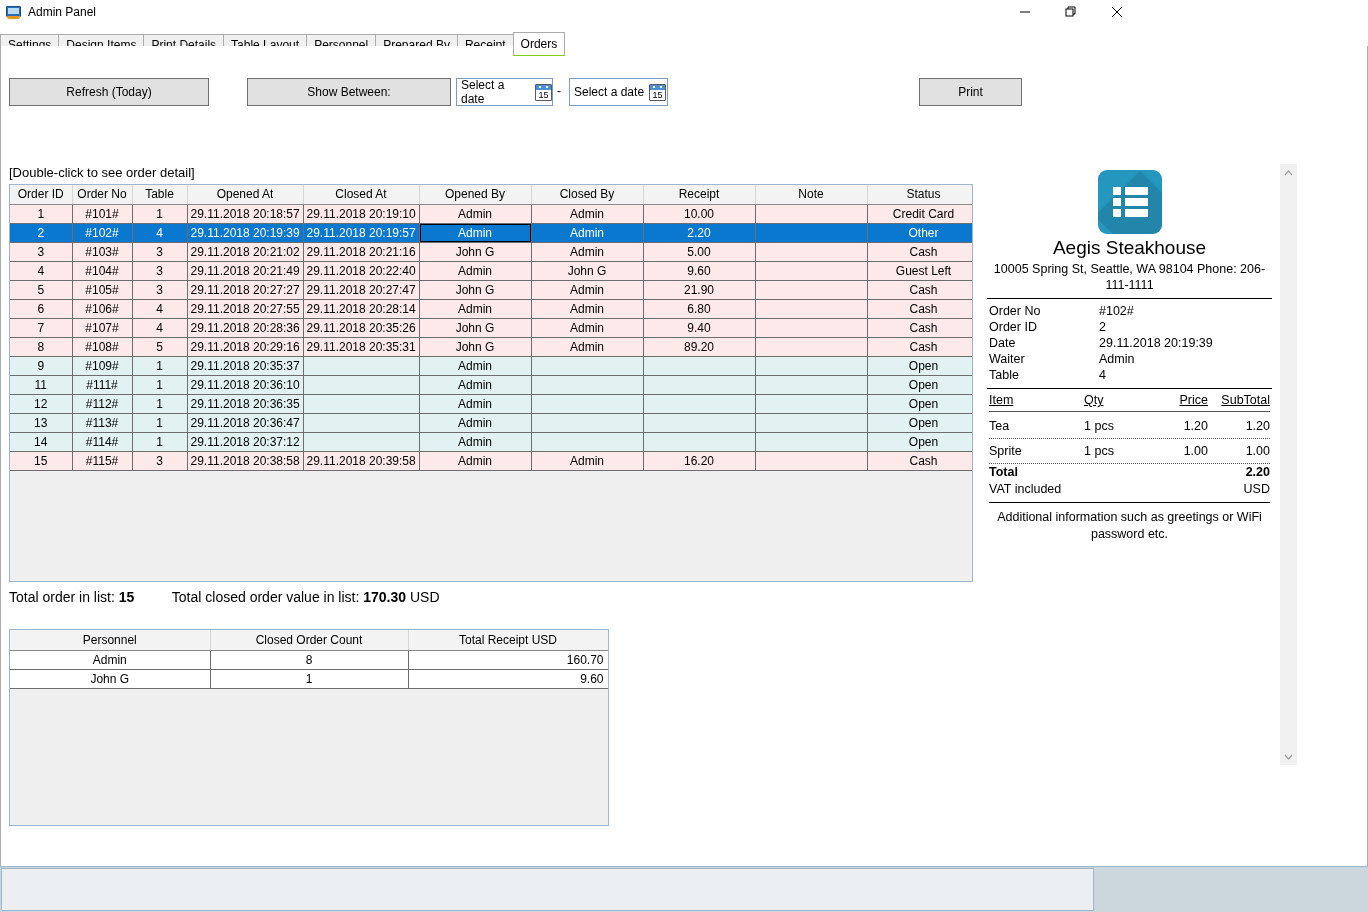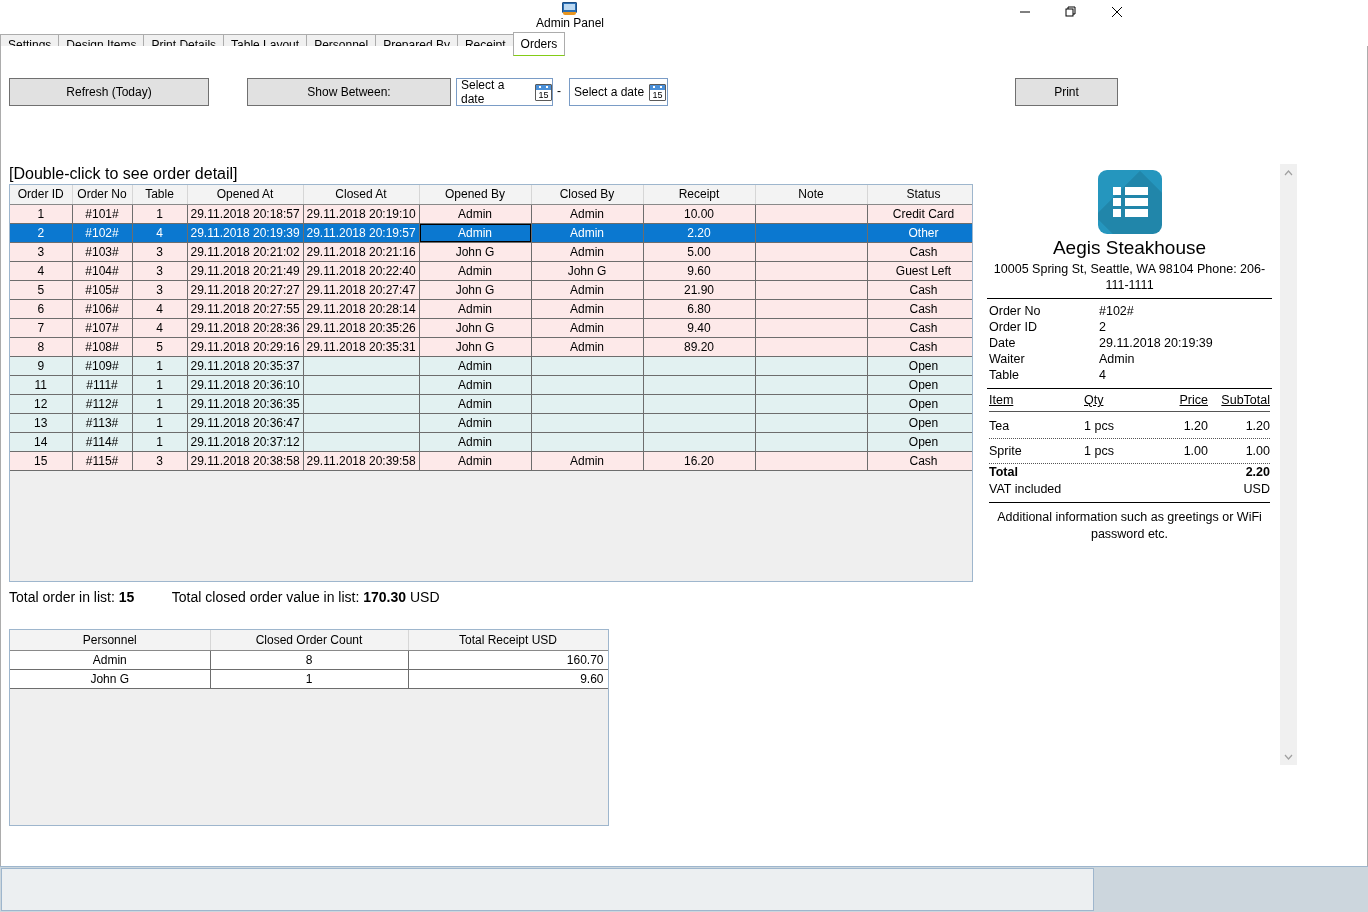--- a/index.html
+++ b/index.html
@@ -8,21 +8,21 @@
     width: 1368px; height: 912px;
     background: #ffffff;
     font-family: "Liberation Sans", sans-serif;
     overflow: hidden;
   }
 
   
   #titlebar {
     position: absolute; left: 0; top: 0; width: 1140px; height: 23px;
     background: #ffffff;
-    display: flex; align-items: center; flex-direction: column;
+    display: flex; align-items: center;
   }
   #app-icon {
     width: 16px; height: 16px; margin-left: 6px; margin-right: 6px;
     position: relative; flex: none;
   }
   #app-icon .mon {
     position: absolute; left: 0; top: 2px; width: 15px; height: 11px;
     background: #2a6fb5; border: 1px solid #1d4f85; border-radius: 1px;
   }
   #app-icon .scr {
@@ -81,21 +81,21 @@
   .winbtn {
     position: absolute;
     background: #e1e1e1;
     border: 1px solid #707070;
     font-size: 12px; color: #000;
     display: flex; align-items: center; justify-content: center;
     font-family: "Liberation Sans", sans-serif;
   }
   #btn-refresh { left: 8px; top: 32px; width: 200px; height: 28px; }
   #btn-show-between { left: 246px; top: 32px; width: 204px; height: 28px; }
-  #btn-print { left: 1014px; top: 32px; width: 103px; height: 28px; }
+  #btn-print { left: 918px; top: 32px; width: 103px; height: 28px; }
 
   .datepick {
     position: absolute; top: 32px; height: 28px;
     background: #ffffff; border: 1px solid #7a9cc6;
     display: flex; align-items: center;
     font-size: 12px; color: #000;
     padding-left: 4px;
   }
   #dp1 { left: 455px; width: 97px; }
   #dp2 { left: 568px; width: 99px; }
@@ -116,21 +116,21 @@
   .cal-icon .cal-top i.a { left: 3px; }
   .cal-icon .cal-top i.b { left: 10px; }
   .cal-icon .cal-num {
     position: absolute; left: 0; top: 5px; width: 100%; height: 11px;
     font-size: 9px; line-height: 11px; text-align: center; color: #000;
     font-family: "Liberation Sans", sans-serif;
   }
 
   
   #hint {
-    position: absolute; left: 8px; top: 119px; font-size: 16px; color: #000;
+    position: absolute; left: 8px; top: 119px; font-size: 13px; color: #000;
   }
 
   
   #orders-grid {
     position: absolute; left: 8px; top: 138px; width: 964px; height: 398px;
     border: 1px solid #9eb6cd;
     background: #efefef;
     overflow: hidden;
   }
   table.grid { border-collapse: collapse; width: 100%; table-layout: fixed; }

